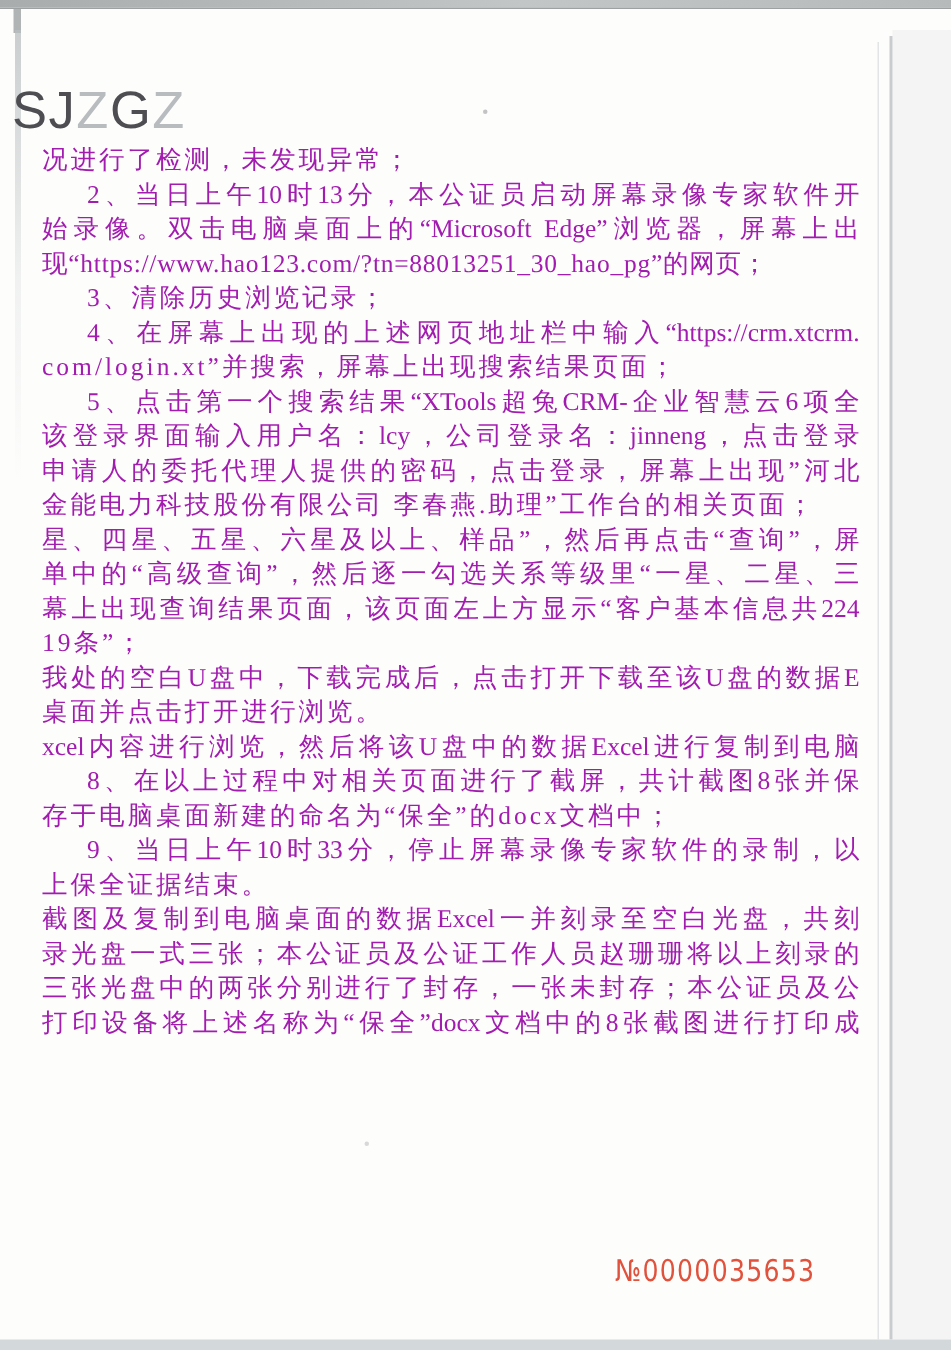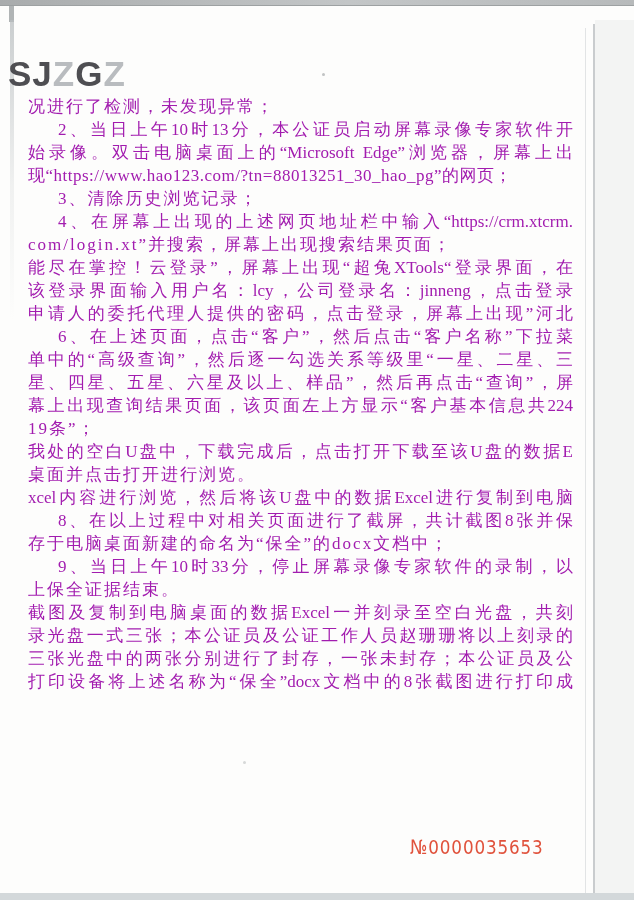--- a/index.html
+++ b/index.html
@@ -38,21 +38,21 @@
     position:absolute;left:0;top:893px;width:634px;height:7px;
     background:#d3d8da;
   }
   .speck{position:absolute;border-radius:50%;background:#8f9496;}
   .speck-1{left:322px;top:73px;width:3px;height:3px;opacity:.55;}
   .speck-2{left:243px;top:761px;width:3px;height:3px;opacity:.35;}
   
   .watermark{
     position:absolute;left:8px;top:56px;
     font-family:"Liberation Sans","DejaVu Sans",sans-serif;
-    font-size:35px;line-height:36px;font-weight:700;letter-spacing:1px;
+    font-size:35px;line-height:36px;font-weight:400;letter-spacing:1px;
     user-select:none;
   }
   .wm-dark{color:#4e4e52;}
   .wm-light{color:#b9bcbf;}
   
   .textblock{
     position:absolute;left:28px;top:95px;width:545px;z-index:3;
   }
   .line{
     height:23px;line-height:23px;font-size:17px;color:#a21caf;
@@ -90,26 +90,26 @@
   </div>
 
   <div class="textblock">
     <div class="line short">况进行了检测，未发现异常；</div>
     <div class="line indent">2、当日上午10时13分，本公证员启动屏幕录像专家软件开</div>
     <div class="line">始录像。双击电脑桌面上的“Microsoft Edge”浏览器，屏幕上出</div>
     <div class="line short tight">现“https://www.hao123.com/?tn=88013251_30_hao_pg”的网页；</div>
     <div class="line indent short">3、清除历史浏览记录；</div>
     <div class="line indent">4、在屏幕上出现的上述网页地址栏中输入“https://crm.xtcrm.</div>
     <div class="line short">com/login.xt”并搜索，屏幕上出现搜索结果页面；</div>
-    <div class="line">能尽在掌控！云登录”，屏幕上出现“超兔XTools“登录界面，在</div>
+    <div class="line indent">5、点击第一个搜索结果“XTools超兔CRM-企业智慧云6项全</div>
     <div class="line">该登录界面输入用户名：lcy，公司登录名：jinneng，点击登录</div>
     <div class="line">申请人的委托代理人提供的密码，点击登录，屏幕上出现”河北</div>
-    <div class="line indent">6、在上述页面，点击“客户”，然后点击“客户名称”下拉菜</div>
+    <div class="line short">金能电力科技股份有限公司 李春燕.助理”工作台的相关页面；</div>
+    <div class="line">星、四星、五星、六星及以上、样品”，然后再点击“查询”，屏</div>
     <div class="line">单中的“高级查询”，然后逐一勾选关系等级里“一星、二星、三</div>
-    <div class="line">星、四星、五星、六星及以上、样品”，然后再点击“查询”，屏</div>
     <div class="line">幕上出现查询结果页面，该页面左上方显示“客户基本信息共224</div>
     <div class="line short">19条”；</div>
     <div class="line">我处的空白U盘中，下载完成后，点击打开下载至该U盘的数据E</div>
     <div class="line short">桌面并点击打开进行浏览。</div>
     <div class="line">xcel内容进行浏览，然后将该U盘中的数据Excel进行复制到电脑</div>
     <div class="line indent">8、在以上过程中对相关页面进行了截屏，共计截图8张并保</div>
     <div class="line short">存于电脑桌面新建的命名为“保全”的docx文档中；</div>
     <div class="line indent">9、当日上午10时33分，停止屏幕录像专家软件的录制，以</div>
     <div class="line short">上保全证据结束。</div>
     <div class="line">截图及复制到电脑桌面的数据Excel一并刻录至空白光盘，共刻</div>

